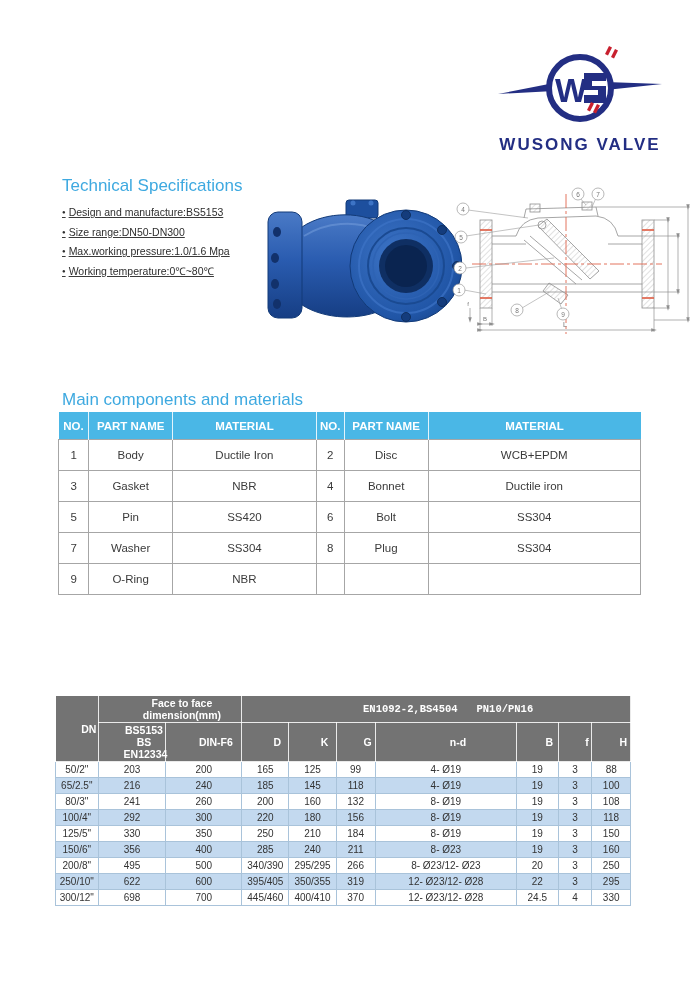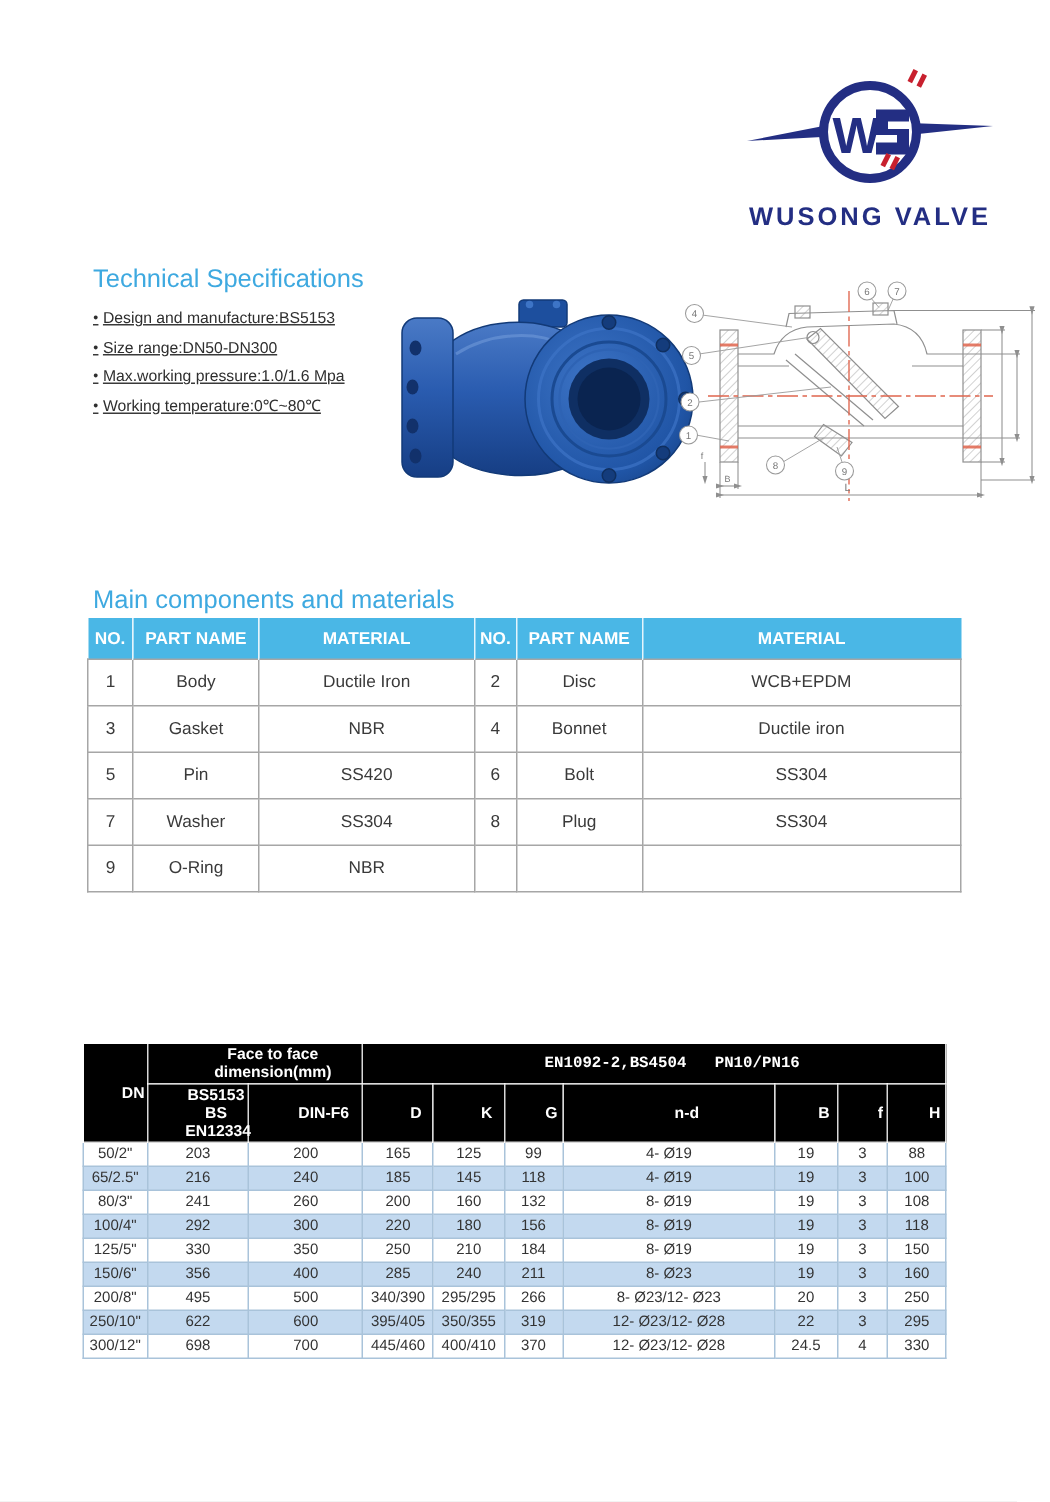--- a/index.html
+++ b/index.html
@@ -32,21 +32,21 @@
     border-left:1px solid rgba(255,255,255,.85);
     margin-left:24px;
   }
   .comp-table th:first-child{border-left:none;}
   .comp-table td{
     height:28px;text-align:center;border:1px solid #a6a6a6;color:#3a3a3a;background:#fff;
   }
   
   .dim-table{position:absolute;left:55px;top:695px;width:576px;font-size:10px;}
   .dim-table th{
-    background:#000000;color:#fff;font-weight:600;font-size:10.5px;
+    background:#737373;color:#fff;font-weight:600;font-size:10.5px;
     border:1px solid rgba(255,255,255,.85);white-space:pre-line;padding-left:25px;
   }
   .dim-table thead tr:first-child th{height:21px;}
   .dim-table thead tr:last-child th{height:31px;}
   .dim-table .pre{white-space:pre-wrap;font-family:Liberation Mono, monospace;}
   .dim-table td{
     height:15px;text-align:center;border:1px solid #a9c3da;color:#333;background:#fff;padding:0 1px;
   }
   .dim-table tbody tr:nth-child(even) td{background:#c3d9ef;}
   .num{font-variant-numeric:tabular-nums;}

